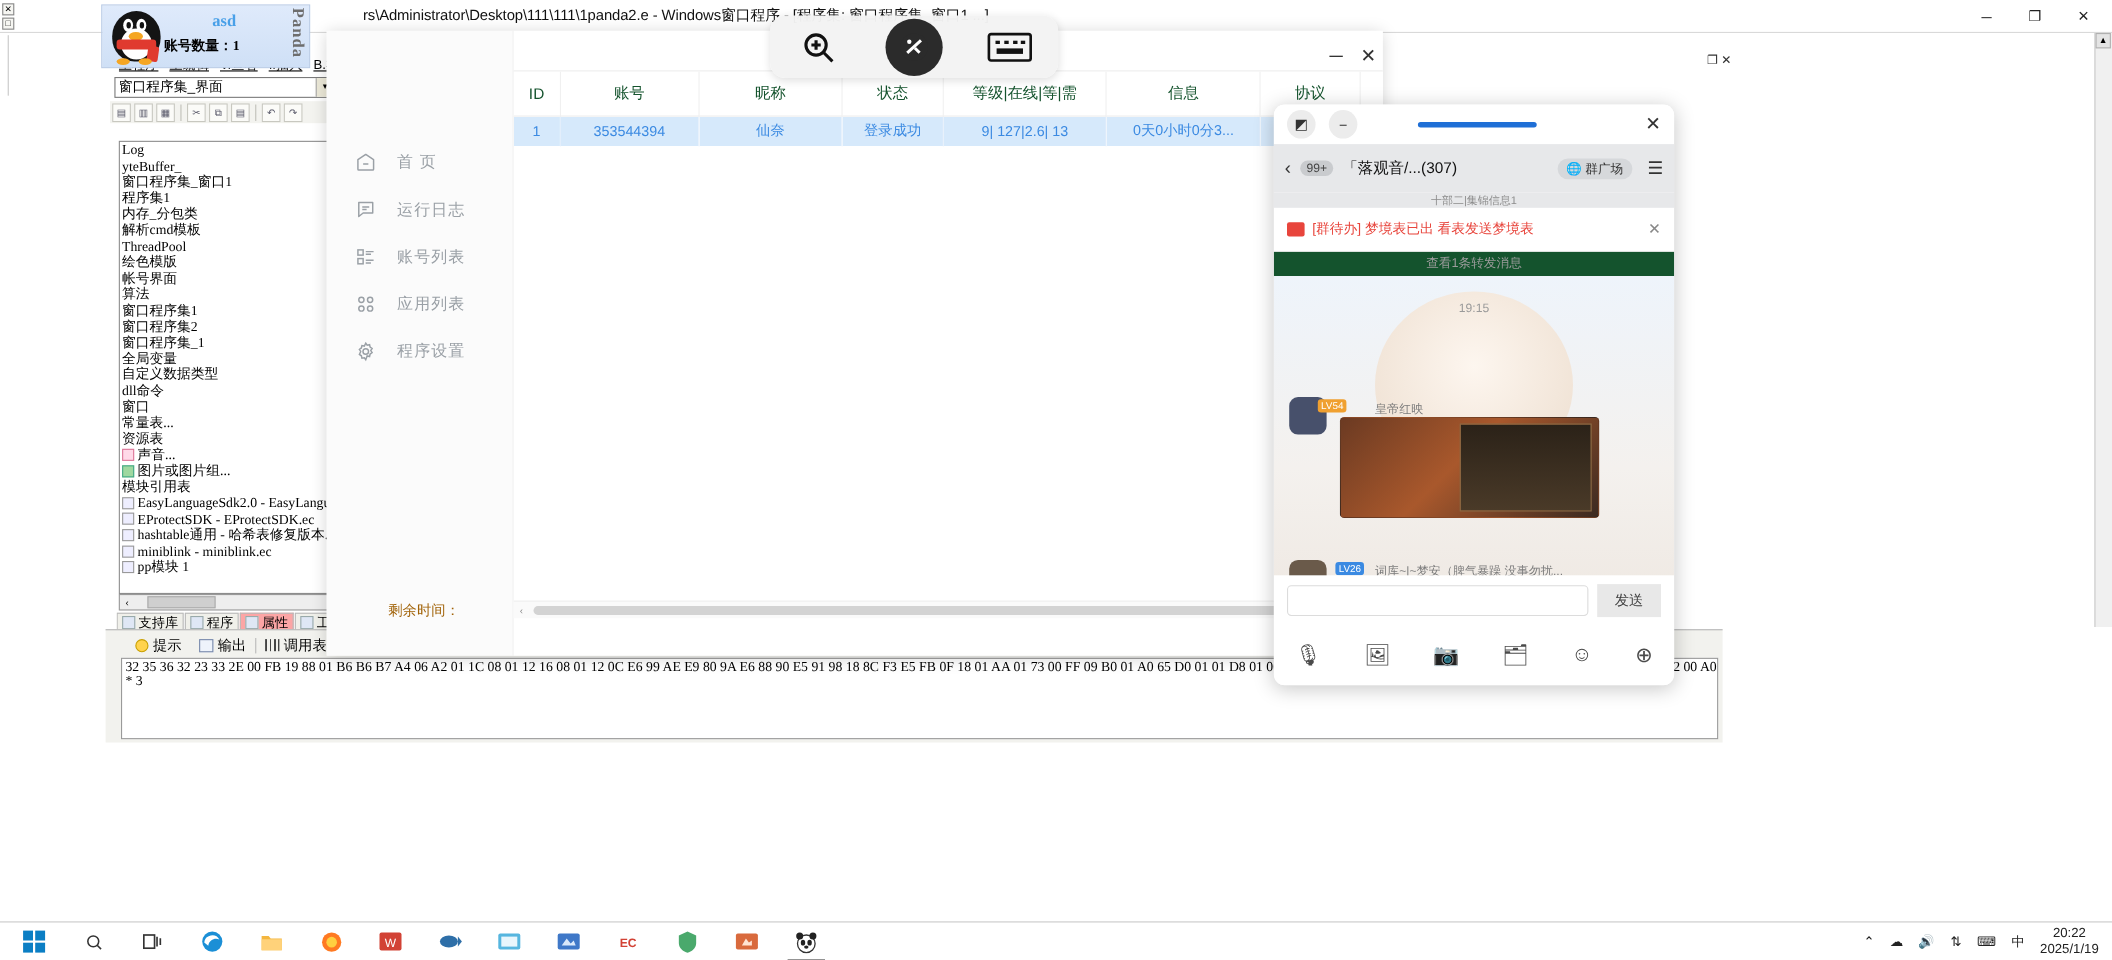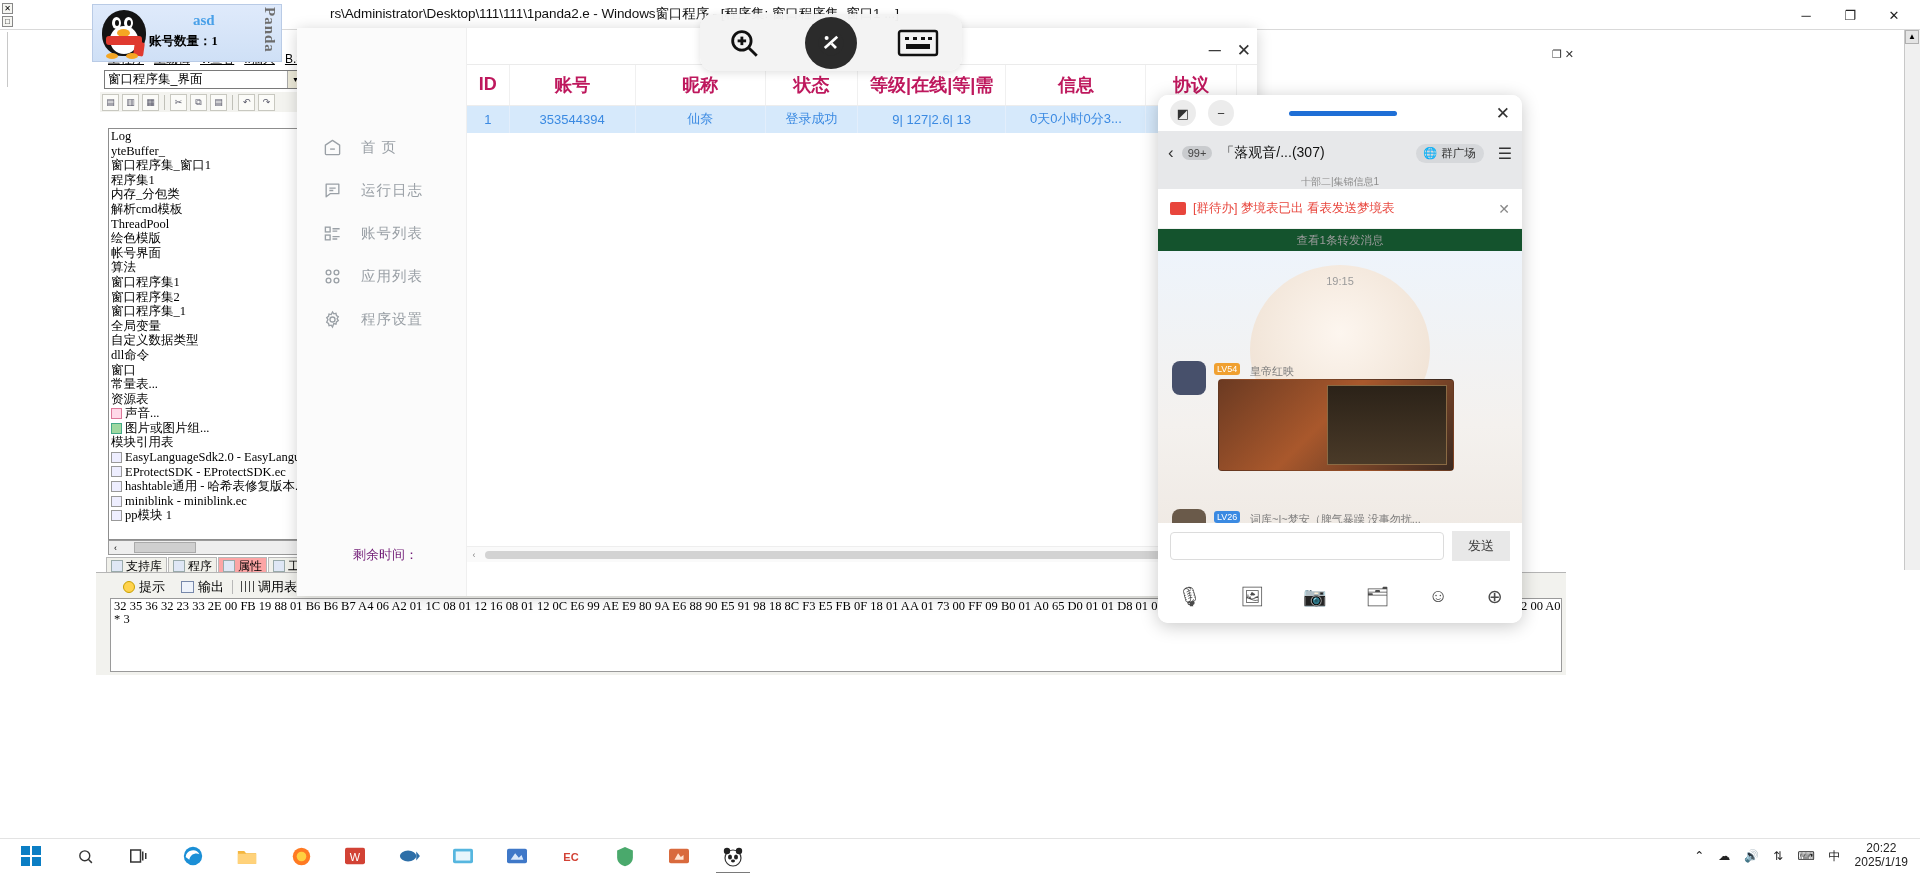--- a/index.html
+++ b/index.html
@@ -146,29 +146,29 @@
   
   .appwin{
     position:absolute;left:297px;top:28px;width:960px;height:568px;
     background:#ffffff;box-shadow:0 2px 14px rgba(0,0,0,.18);
   }
   .app-side{position:absolute;left:0;top:0;width:170px;height:568px;background:#fbfbfb;border-right:1px solid #efefef;}
   .nav{position:absolute;left:22px;top:98px;width:140px;}
   .navitem{display:flex;align-items:center;height:43px;margin-bottom:0px;color:#9aa0a6;font-size:14.5px;cursor:pointer;}
   .navitem .nico{width:26px;height:22px;display:flex;align-items:center;justify-content:center;margin-right:16px;color:#9aa0a6;}
   .navitem .nlab{letter-spacing:1px;}
-  .remain{position:absolute;left:56px;top:518px;font-size:13px;color:#701a75;white-space:nowrap;}
+  .remain{position:absolute;left:56px;top:518px;font-size:13px;color:#a16207;white-space:nowrap;}
 
   .app-main{position:absolute;left:170px;top:0;width:790px;height:568px;background:#fff;}
   .app-topbar{position:absolute;right:6px;top:14px;display:flex;gap:16px;align-items:center;color:#333;}
   .app-topbar .ctl{font-size:17px;cursor:pointer;line-height:1;}
   .tablewrap{position:absolute;left:0;top:36px;width:790px;height:462px;border-top:1px solid #ebebeb;overflow:hidden;}
   table.acct{border-collapse:collapse;width:1010px;table-layout:fixed;}
   table.acct th{
-    height:40px;font-size:18px;font-weight:bold;color:#be185d;border-bottom:1px solid #ededed;
+    height:40px;font-size:14px;font-weight:normal;color:#14532d;border-bottom:1px solid #ededed;
     border-right:1px solid #f0f0f0;background:#fff;
   }
   table.acct td{
     height:28px;font-size:13px;color:#3b8ae2;border-right:1px solid #e3eefb;text-align:center;
     white-space:nowrap;overflow:hidden;text-overflow:ellipsis;
   }
   table.acct tr.sel td{background:#d6e9fb;}
   .tbl-hscroll{position:absolute;left:0;bottom:34px;width:790px;height:16px;background:#fafafa;
     border-top:1px solid #eee;display:flex;align-items:center;}
   .tbl-hscroll .ar{width:14px;text-align:center;font-size:9px;color:#888;}
@@ -619,21 +619,21 @@
     <div class="qq-body">
 
       <div style="position:absolute;inset:0;background:
            linear-gradient(180deg,#eef4fb 0%,#f4f1ee 60%,#efe9e3 100%);"></div>
       <div style="position:absolute;left:92px;top:14px;width:180px;height:170px;border-radius:50%;
            background:radial-gradient(circle at 50% 40%,#fdf6ef 0%,#f1e4d7 70%,rgba(241,228,215,0) 72%);"></div>
 
       <div class="qq-ts">19:15</div>
 
       <div class="avatar" style="left:14px;top:110px;background:#47506b;"></div>
-      <div class="lvl" style="left:56px;top:112px;">
+      <div class="lvl" style="left:40px;top:112px;">
         <span>LV54</span>
       </div>
       <div class="msgline" style="left:92px;top:113px;">皇帝红映</div>
 
       <div class="imgcard" style="left:60px;top:128px;width:236px;height:92px;
            background:linear-gradient(135deg,#6b3a22 0%,#a9582c 45%,#3b2a21 100%);">
         <div style="position:absolute;right:6px;top:5px;width:120px;height:80px;
              background:linear-gradient(180deg,#2b2218 0%,#4a3a28 100%);border:1px solid #8a6a44;"></div>
       </div>
 

